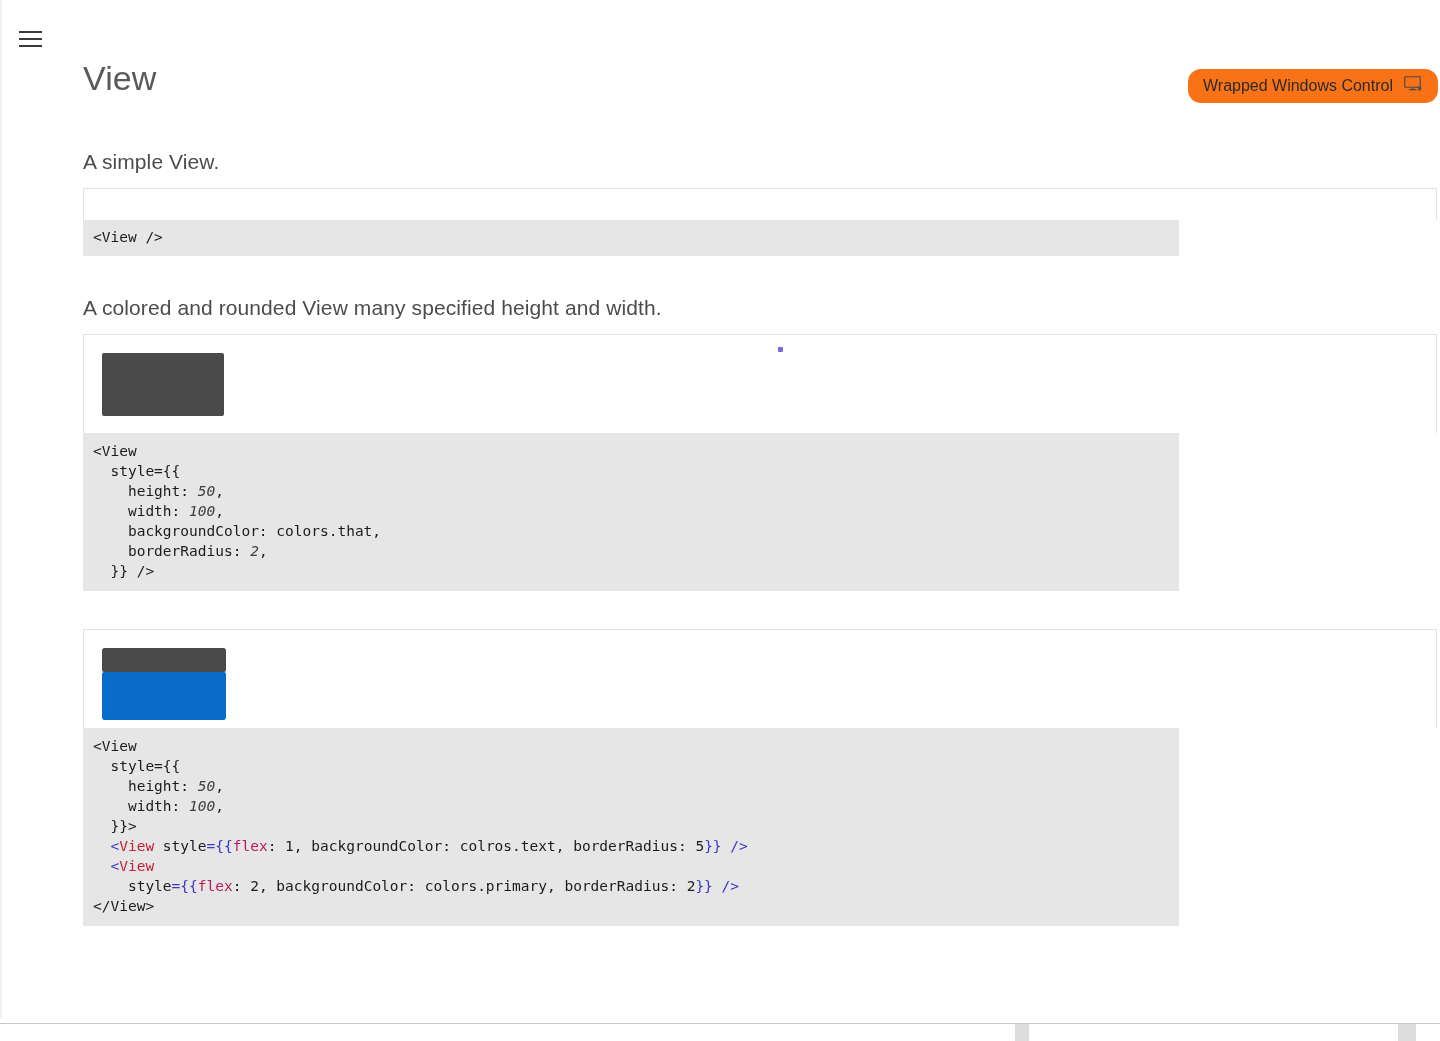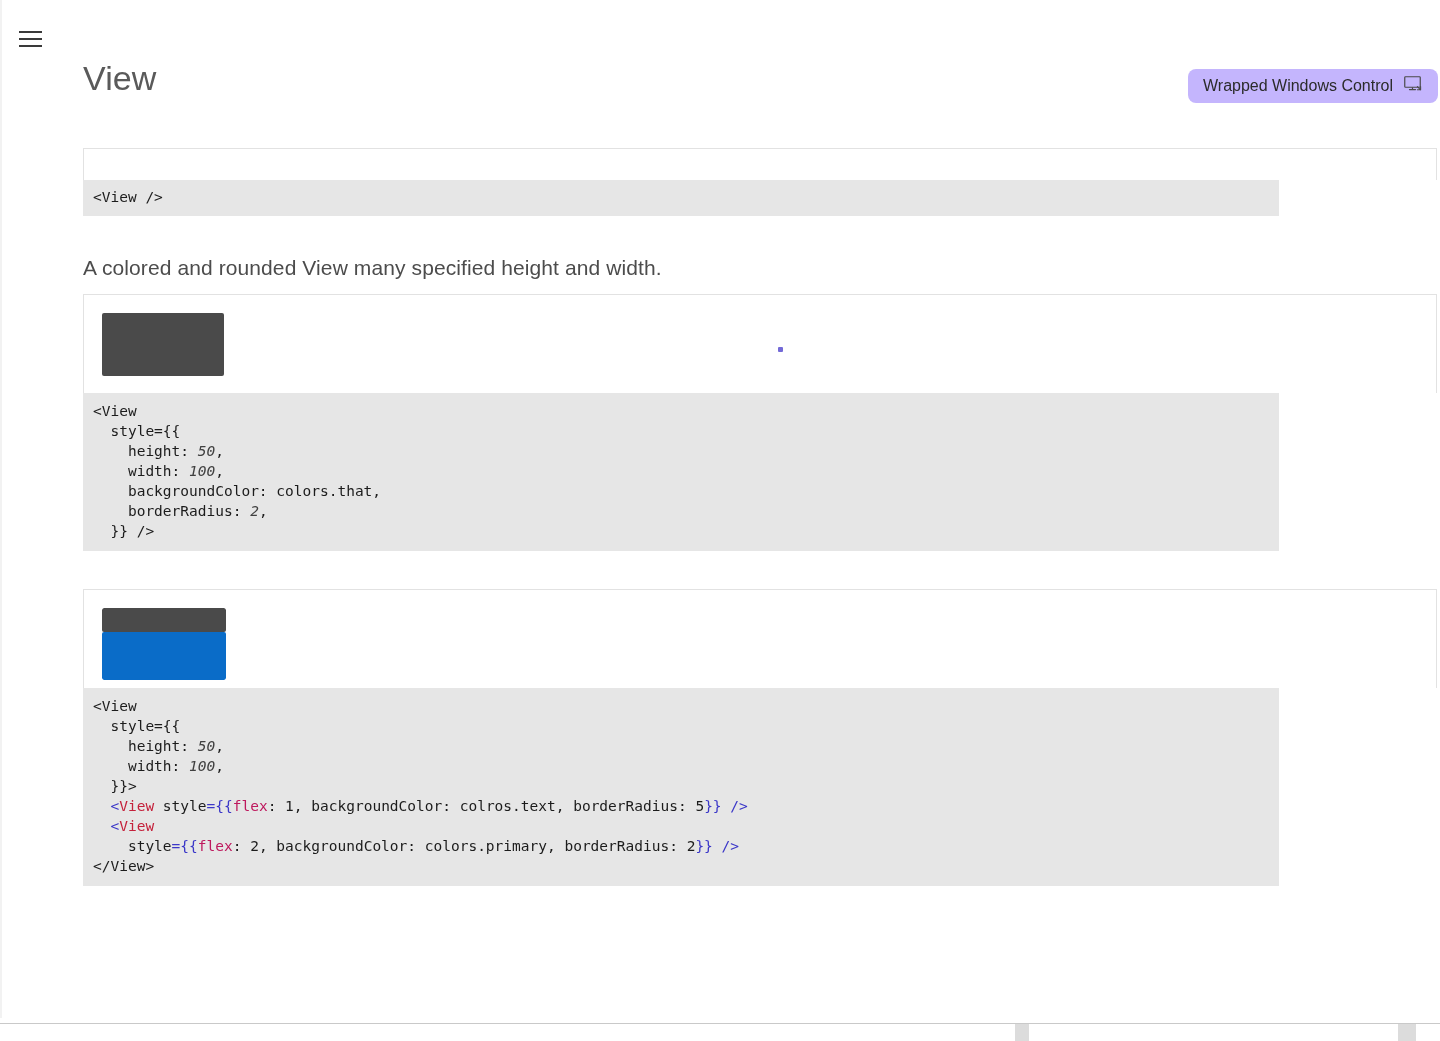--- a/index.html
+++ b/index.html
@@ -80,23 +80,23 @@
     color: #5a5a5a;
     letter-spacing: 0.1px;
     line-height: 40px;
     margin: 0;
   }
 
   #wrapped-control-chip {
     position: absolute;
     right: 0;
     top: 11px;
-    background: #c4b5fd;
+    background: #f97316;
     border: none;
-    border-radius: 8px;
+    border-radius: 13px;
     padding: 7px 15px 8px 15px;
     font-family: "Liberation Sans", sans-serif;
     font-size: 16px;
     color: #2b2b2b;
     display: flex;
     align-items: center;
     gap: 11px;
     cursor: pointer;
     line-height: 18px;
   }
@@ -155,21 +155,21 @@
   .code-block {
     background: #e6e6e6;
     font-family: "DejaVu Sans Mono", "Liberation Mono", monospace;
     font-size: 14.5px;
     line-height: 20px;
     color: #1c1c1c;
     padding: 8px 10px 10px 10px;
     margin: 0;
     white-space: pre;
     box-sizing: border-box;
-    width: 1196px;
+    width: 1096px;
     overflow: hidden;
   }
   .code-block.single { padding: 7px 10px 9px 10px; }
 
   .tok-num  { color: #404040; font-style: italic; }
   .tok-tag  { color: #c4213b; }
   .tok-punc { color: #3b37c8; }
   .tok-attr { color: #be185d; }
   .tok-plain{ color: #1c1c1c; }
 
@@ -209,20 +209,21 @@
           <path d="M8.5 11.4 V13.6" stroke="#4a4a4a" stroke-width="1.2"></path>
           <path d="M13.4 10.6 L16.6 13.8 M16.6 10.6 L16.6 13.8 L13.4 13.8" stroke="#4a4a4a" stroke-width="1.1" stroke-linecap="round" stroke-linejoin="round"></path>
         </svg>
       </span>
     </button>
   </div>
 
 
   <div id="sections-host">
       <div class="section">
+        <h2 class="section-heading">A simple View.</h2>
         <div class="example-card">
           <div class="example-preview empty"></div>
         </div>
         <pre class="code-block single"><span><span class="tok-plain">&lt;View /&gt;</span></span></pre>
       </div>
       <div class="section">
         <h2 class="section-heading">A colored and rounded View many specified height and width.</h2>
         <div class="example-card">
           <div class="example-preview boxed">
             <div class="demo-box"></div>

